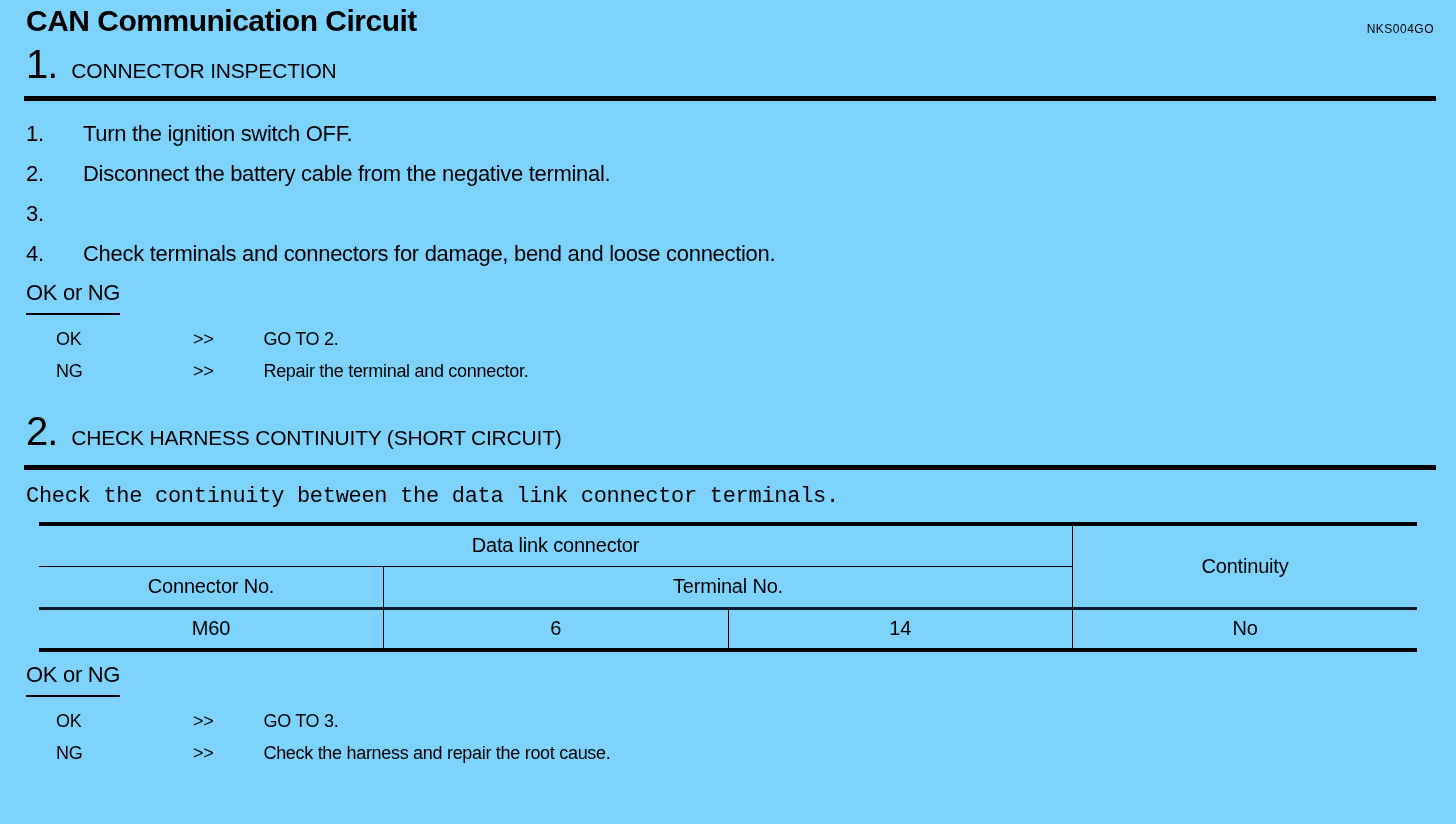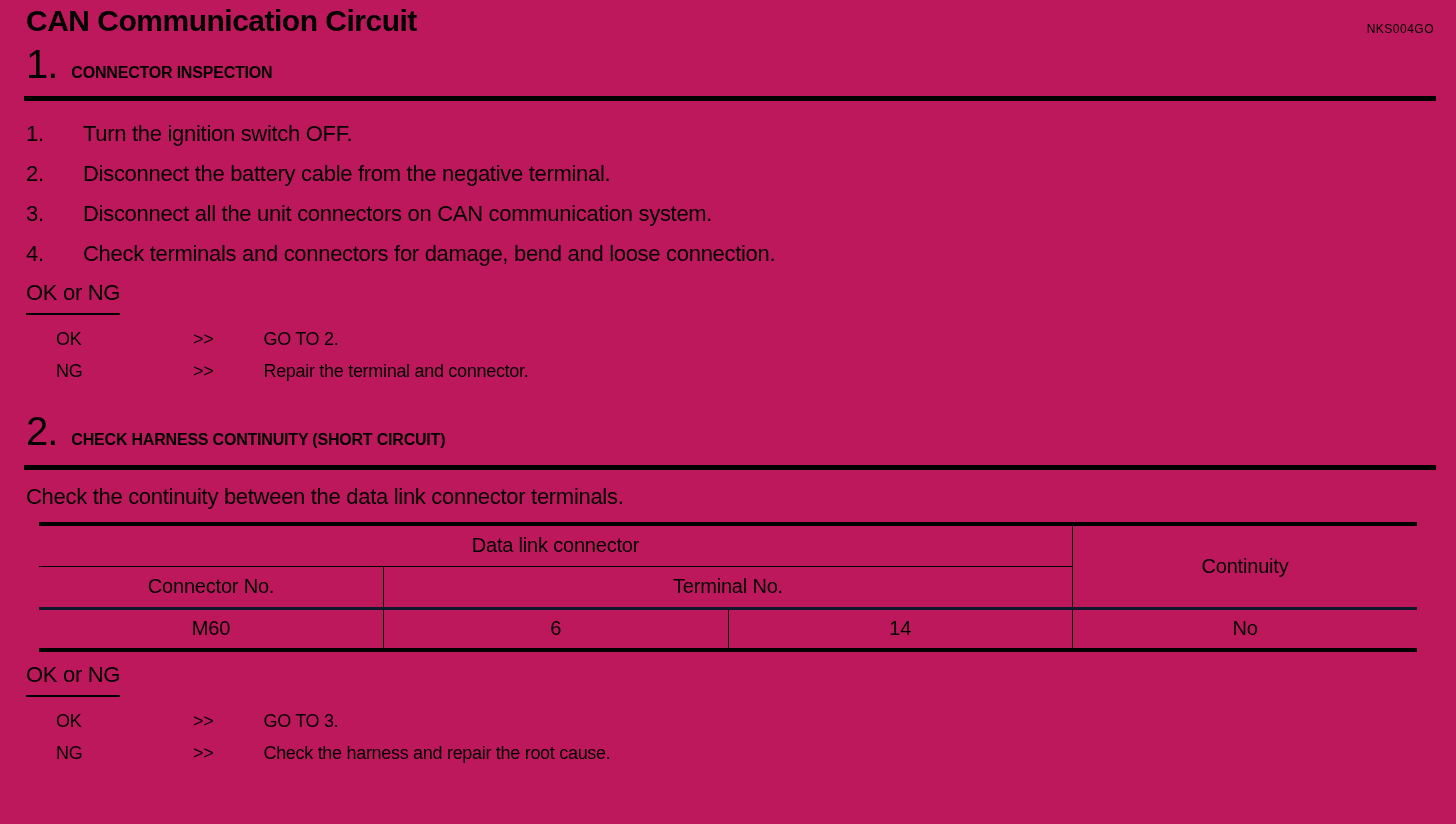--- a/index.html
+++ b/index.html
@@ -1,21 +1,21 @@
 <!DOCTYPE html>
 <html><head>
 <meta charset="utf-8">
 <style>
   * { box-sizing: border-box; }
   html, body { margin: 0; padding: 0; background: #fff; }
   .page {
     position: relative;
     width: 1456px;
     height: 824px;
-    background: #be185d;
+    background: #7dd3fc;
     color: #000000;
     font-family: "Liberation Sans", "DejaVu Sans", sans-serif;
     padding: 4px 20px 0 26px;
     overflow: hidden;
   }
 
   
   .page-title {
     margin: 0;
     font-size: 30px;
@@ -43,22 +43,22 @@
     align-items: baseline;
     margin-top: 4px;
   }
   .step-num {
     font-size: 40px;
     line-height: 44px;
     font-weight: 400;
     letter-spacing: -1px;
   }
   .step-title {
-    font-weight: bold;
-    font-size: 16px;
+    font-weight: normal;
+    font-size: 21px;
     margin-left: 14px;
     letter-spacing: -0.2px;
   }
   .rule {
     border: 0;
     border-top: 5px solid #000;
     margin: 10px 0 0 -2px;
   }
 
   
@@ -96,20 +96,21 @@
   .res-arrow { margin-right: 10px; }
 
   .step2 { margin-top: 22px; }
   .rule2 { margin-top: 12px; }
 
   .intro {
     margin-top: 14px;
     font-size: 22px;
     line-height: 26px;
     letter-spacing: -0.3px;
+    font-family: Liberation Mono, monospace;
   }
 
   
   .cont-table {
     margin: 12px 0 0 13px;
     width: 1378px;
     border-collapse: collapse;
     table-layout: fixed;
     border-top: 4px solid #000;
     border-bottom: 4px solid #000;
@@ -148,21 +149,20 @@
     <div class="list-item">
       <span class="li-num">1.</span>
       <span class="li-text">Turn the ignition switch OFF.</span>
     </div>
     <div class="list-item">
       <span class="li-num">2.</span>
       <span class="li-text">Disconnect the battery cable from the negative terminal.</span>
     </div>
     <div class="list-item">
       <span class="li-num">3.</span>
-      <span class="li-text">Disconnect all the unit connectors on CAN communication system.</span>
     </div>
     <div class="list-item">
       <span class="li-num">4.</span>
       <span class="li-text">Check terminals and connectors for damage, bend and loose connection.</span>
     </div>
   </div>
 
   <div class="okng-label">
     <span>OK or NG</span>
   </div>

